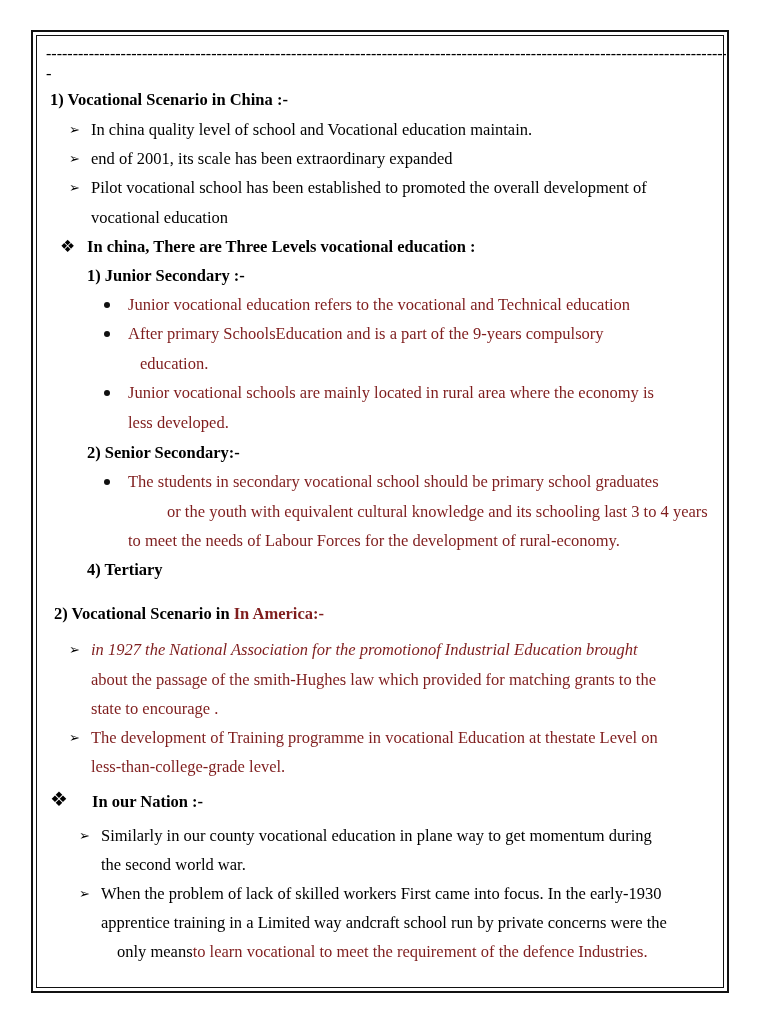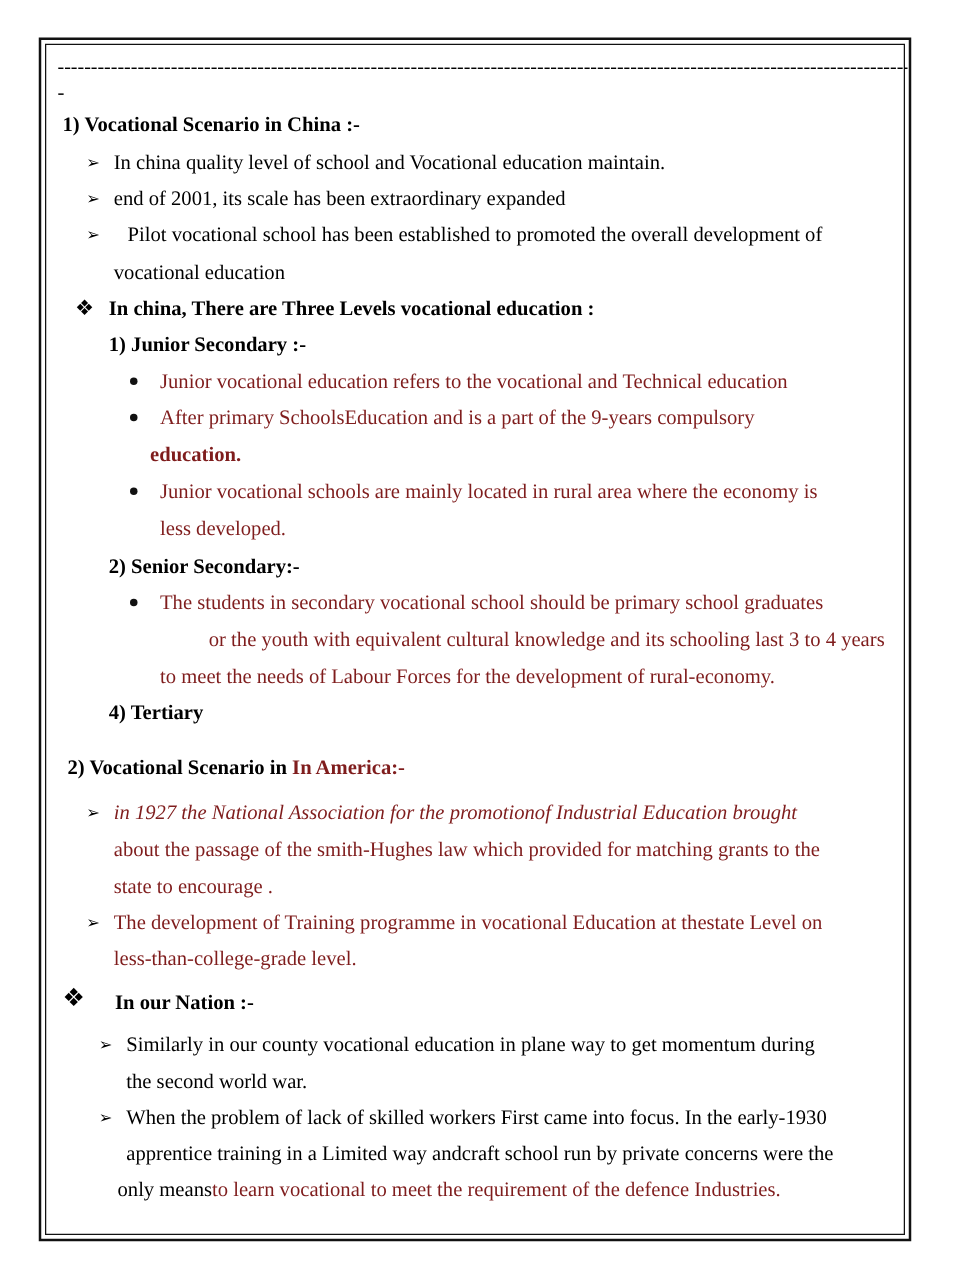--- a/index.html
+++ b/index.html
@@ -31,34 +31,34 @@
 
   <div class="line bold" style="left:50px; top:90px;">1)  Vocational Scenario in China  :-</div>
 
   <span class="glyph" style="left:69px; top:120px;">➢</span>
   <div class="line" style="left:91px; top:120px;">In china quality level of school and Vocational education maintain.</div>
 
   <span class="glyph" style="left:69px; top:149px;">➢</span>
   <div class="line" style="left:91px; top:149px;">end of 2001, its scale has been extraordinary expanded</div>
 
   <span class="glyph" style="left:69px; top:178px;">➢</span>
-  <div class="line" style="left:91px; top:178px;margin-left:11px;">Pilot vocational school has been established to promoted the overall development of</div>
+  <div class="line" style="left:91px; top:178px;">Pilot vocational school has been established to promoted the overall development of</div>
   <div class="line" style="left:91px; top:208px;">vocational education</div>
 
   <span class="diamond" style="left:60px; top:237px;">❖</span>
   <div class="line bold" style="left:87px; top:237px;">In china, There are Three Levels vocational education :</div>
 
   <div class="line bold" style="left:87px; top:266px;">1)  Junior Secondary  :-</div>
 
   <span class="dot" style="left:104px; top:302px;"></span>
   <div class="line olive" style="left:128px; top:295px;">Junior vocational education refers to the vocational and Technical education</div>
 
   <span class="dot" style="left:104px; top:331px;"></span>
   <div class="line olive" style="left:128px; top:324px;">After primary SchoolsEducation and is a part of the 9-years compulsory</div>
-  <div class="line olive" style="left:120px; top:354px;font-weight:bold;">education.</div>
+  <div class="line olive" style="left:140px; top:354px;">education.</div>
 
   <span class="dot" style="left:104px; top:390px;"></span>
   <div class="line olive" style="left:128px; top:383px;">Junior vocational schools are mainly located in rural area where the economy is</div>
   <div class="line olive" style="left:128px; top:413px;">less developed.</div>
 
   <div class="line bold" style="left:87px; top:443px;">2)  Senior Secondary:-</div>
 
   <span class="dot" style="left:104px; top:479px;"></span>
   <div class="line olive" style="left:128px; top:472px;">The students in secondary vocational school should be primary school graduates</div>
   <div class="line olive" style="left:138px; top:502px;margin-left:29px;">or the youth with equivalent cultural knowledge and its schooling last 3 to 4 years</div>
@@ -82,17 +82,17 @@
   <span class="diamond" style="left:50px; top:789px; font-size:20px;">❖</span>
   <div class="line bold" style="left:92px; top:792px;">In our Nation  :-</div>
 
   <span class="glyph" style="left:79px; top:826px;">➢</span>
   <div class="line" style="left:101px; top:826px;text-align:right;">Similarly in our county vocational education in plane way to get momentum during</div>
   <div class="line" style="left:101px; top:855px;">the second world war.</div>
 
   <span class="glyph" style="left:79px; top:884px;">➢</span>
   <div class="line" style="left:101px; top:884px;">When the  problem of lack of skilled workers First came into focus. In the early-1930</div>
   <div class="line" style="left:101px; top:913px;">apprentice training in a Limited way andcraft school run by private concerns were the</div>
-  <div class="line" style="left:94px; top:942px;">
+  <div class="line" style="left:117px; top:942px;">
     <span>only means</span><span class="olive">to learn vocational to meet the  requirement of the defence Industries.</span>
   </div>
 
 </div>
 
 </body></html>

